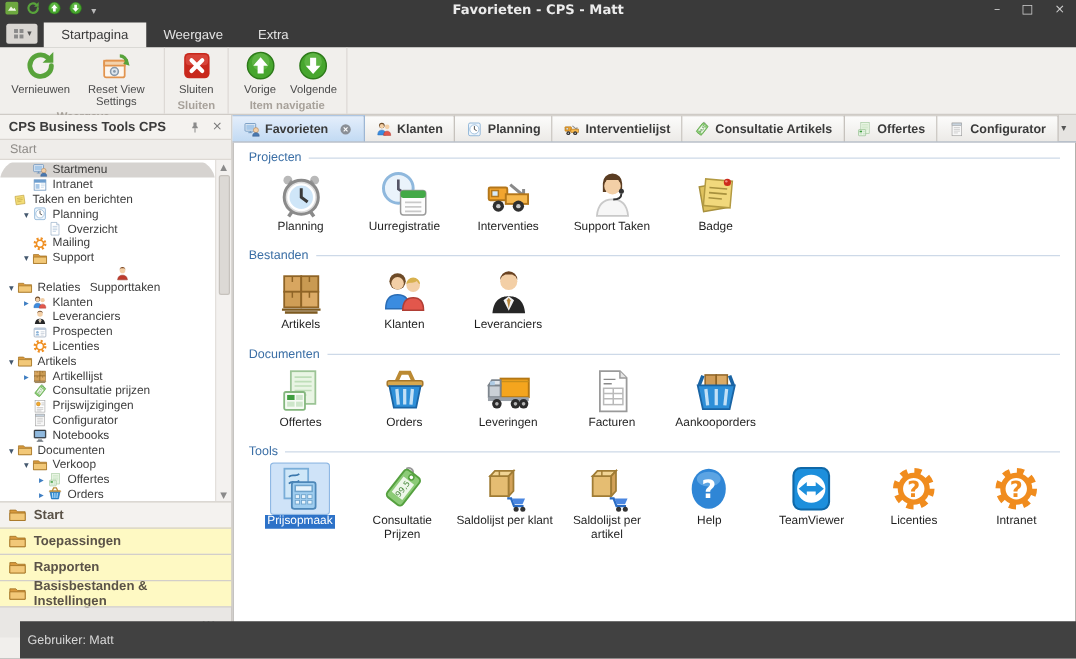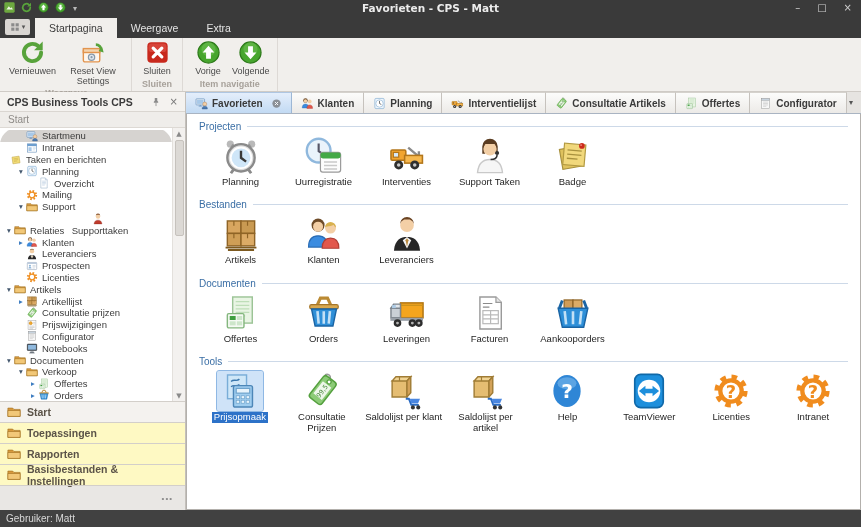--- a/index.html
+++ b/index.html
@@ -68,21 +68,21 @@
   .sect-title { font-size:10px; color:#3a6ea5; white-space:nowrap; }
   .sect-line { flex:1; height:1px; background:#cdd9e8; margin:0 6px; }
   .items { display:flex; padding:3px 0 9px; }
   .litem { width:83px; display:flex; flex-direction:column; align-items:center; }
   .licon { width:46px; height:40px; display:flex; align-items:center; justify-content:center; border-radius:2px; }
   .litem.selected .licon { background:#cfe3f8; outline:1px solid #8fb8e4; }
   .llabel { margin-top:1px; font-size:9.5px; color:#1f1f1f; text-align:center; line-height:1.1; padding:0 2px; }
   .litem.selected .llabel { background:#2d72c8; color:#fff; }
 
   
-  .statusbar { position:absolute; left:0; right:0; bottom:0; height:17px; background:#414141; display:flex; align-items:center; padding:0 6px; font-size:10px; color:#d8d8d8; }
+  .statusbar { position:absolute; left:16px; right:0; bottom:0; height:30px; background:#414141; display:flex; align-items:center; padding:0 6px; font-size:10px; color:#d8d8d8; }
 </style>
 </head>
 <body>
 
 <div class="window">
 
   <div class="titlebar">
     <div class="qat" id="qat">
         <span><span class="icw">
             <svg width="11" height="11" viewBox="0 0 32 32">

